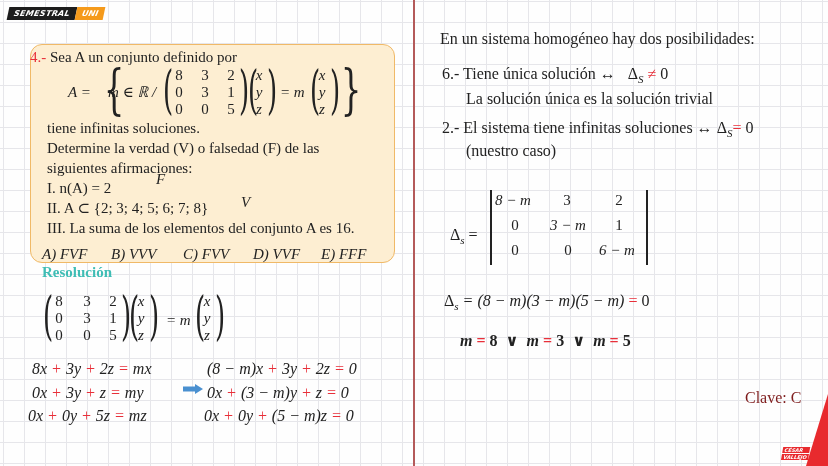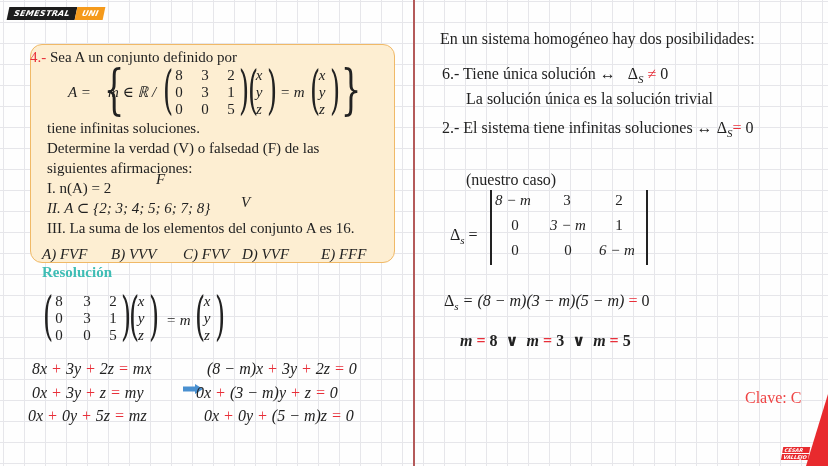--- a/index.html
+++ b/index.html
@@ -34,21 +34,21 @@
   .txt { position:absolute; font-family:"Liberation Serif", "DejaVu Serif", serif; font-size:15px; white-space:nowrap; line-height:18px; }
   .paren { position:absolute; font-family:"DejaVu Serif", serif; font-weight:100; color:#222; }
   .cell { position:absolute; width:14px; text-align:center; font-family:"Liberation Serif", serif; font-size:15px; line-height:16px; }
 
   .resol { position:absolute; left:42px; top:264px; color:#3fbdb5; font-family:"Liberation Serif", serif; font-size:15px; font-weight:bold; }
 
   .arrow-icon { position:absolute; left:183px; top:384px; width:20px; height:10px; }
 
   .det-bar { position:absolute; width:2px; background:#222; }
 
-  .clave { position:absolute; left:745px; top:389px; color:#ef4444; font-family:"Liberation Serif", serif; font-size:16px; }
+  .clave { position:absolute; left:745px; top:389px; color:#7f1d1d; font-family:"Liberation Serif", serif; font-size:16px; }
 
   .corner { position:absolute; right:0; bottom:0; width:0; height:0; border-style:solid; border-width:0 0 72px 22px; border-color:transparent transparent #e82a2e transparent; }
   .cv-logo { position:absolute; left:782px; top:447px; transform:skewX(-10deg); font:bold italic 5px "DejaVu Sans", sans-serif; color:#fff; line-height:6px; }
   .cv-logo span { display:block; background:#e82a2e; padding:0 2px; margin-bottom:1px; }
 </style>
 </head>
 <body>
 
 <div class="logo">
   <div class="logo-a">SEMESTRAL</div>
@@ -90,28 +90,28 @@
 <div class="cell it" style="left:315px; top:84px;">y</div>
 <div class="cell it" style="left:315px; top:101px;">z</div>
 <div class="paren" style="left:325px; top:62px; font-size:52px; line-height:56px; transform:scaleX(0.5);">)</div>
 <div class="paren" style="left:334px; top:60px; font-size:54px; line-height:60px; transform:scaleX(0.6);">}</div>
 
 <div class="txt" style="left:47px; top:119px;">tiene infinitas soluciones.</div>
 <div class="txt" style="left:47px; top:139px; width:336px; text-align:justify;">Determine  la  verdad  (V)  o  falsedad  (F)  de  las</div>
 <div class="txt" style="left:47px; top:159px;">siguientes afirmaciones:</div>
 <div class="txt it" style="left:156px; top:170px;">F</div>
 <div class="txt" style="left:47px; top:179px;">I. n(A) = 2</div>
-<div class="txt" style="left:47px; top:199px;font-style:italic;">II. A ⊂ {2;  3;  4;  5;  6;  7;  8}</div>
+<div class="txt" style="left:47px; top:199px;">II. A ⊂ {2;  3;  4;  5;  6;  7;  8}</div>
 <div class="txt it" style="left:241px; top:193px;">V</div>
 <div class="txt" style="left:47px; top:219px;">III. La suma de los elementos del conjunto A es 16.</div>
 
 <div class="txt it" style="left:42px; top:245px;">A) FVF</div>
 <div class="txt it" style="left:111px; top:245px;">B) VVV</div>
 <div class="txt it" style="left:183px; top:245px;">C) FVV</div>
-<div class="txt it" style="left:242px; top:245px;">D) VVF</div>
+<div class="txt it" style="left:253px; top:245px;">D) VVF</div>
 <div class="txt it" style="left:321px; top:245px;">E) FFF</div>
 
 <div class="resol">Resolución</div>
 
 <div class="paren" style="left:38px; top:288px; font-size:52px; line-height:56px; transform:scaleX(0.5);">(</div>
 <div class="cell" style="left:52px; top:293px;">8</div>
 <div class="cell" style="left:80px; top:293px;">3</div>
 <div class="cell" style="left:106px; top:293px;">2</div>
 <div class="cell" style="left:52px; top:310px;">0</div>
 <div class="cell" style="left:80px; top:310px;">3</div>
@@ -142,39 +142,39 @@
   <span>0x</span> <span class="red">+</span> <span>0y</span> <span class="red">+</span> <span>5z</span> <span class="red">=</span> <span>mz</span>
 </div>
 
 <svg class="arrow-icon" viewBox="0 0 20 10">
   <polygon points="0,2.5 12,2.5 12,0 20,5 12,10 12,7.5 0,7.5" fill="#4a90d0"></polygon>
 </svg>
 
 <div class="txt it" style="left:207px; top:360px; font-size:16px;">
   <span>(8 − m)x</span> <span class="red">+</span> <span>3y</span> <span class="red">+</span> <span>2z</span> <span class="red">=</span> <span>0</span>
 </div>
-<div class="txt it" style="left:196px; top:384px; font-size:16px;">
+<div class="txt it" style="left:207px; top:384px; font-size:16px;">
   <span>0x</span> <span class="red">+</span> <span>(3 − m)y</span> <span class="red">+</span> <span> z</span> <span class="red">=</span> <span>0</span>
 </div>
 <div class="txt it" style="left:204px; top:407px; font-size:16px;">
   <span>0x</span> <span class="red">+</span> <span>0y</span> <span class="red">+</span> <span>(5 − m)z</span> <span class="red">=</span> <span>0</span>
 </div>
 
 <div class="txt" style="left:440px; top:30px; font-size:16px;">En un sistema homogéneo hay dos posibilidades:</div>
 <div class="txt" style="left:442px; top:65px; font-size:16px;">
   <span>6.- Tiene única solución ↔</span>&nbsp;&nbsp;
   <span>Δ</span><sub class="it" style="font-size:11px;">S</sub>
   <span class="red">≠</span>&nbsp;<span>0</span>
 </div>
 <div class="txt" style="left:466px; top:90px; font-size:16px;">La solución única es la solución trivial</div>
 <div class="txt" style="left:442px; top:119px; font-size:16px;">
   <span>2.- El sistema tiene infinitas soluciones ↔</span>
   <span>Δ</span><sub class="it" style="font-size:11px;">S</sub><span class="red">=</span>&nbsp;<span>0</span>
 </div>
-<div class="txt" style="left:466px; top:142px; font-size:16px;margin-top:29px;">(nuestro caso)</div>
+<div class="txt" style="left:466px; top:142px; font-size:16px;">(nuestro caso)</div>
 
 <div class="txt" style="left:450px; top:226px; font-size:16px;">
   <span>Δ</span><sub class="it" style="font-size:11px;">s</sub> <span>=</span>
 </div>
 <div class="det-bar" style="left:490px; top:190px; height:75px;"></div>
 <div class="det-bar" style="left:646px; top:190px; height:75px;"></div>
 <div class="txt" style="left:495px; top:191px; width:50px; text-align:left;"><span class="it">8 − m</span></div>
 <div class="txt" style="left:555px; top:191px; width:24px; text-align:center;">3</div>
 <div class="txt" style="left:607px; top:191px; width:24px; text-align:center;">2</div>
 <div class="txt" style="left:503px; top:216px; width:24px; text-align:center;">0</div>

